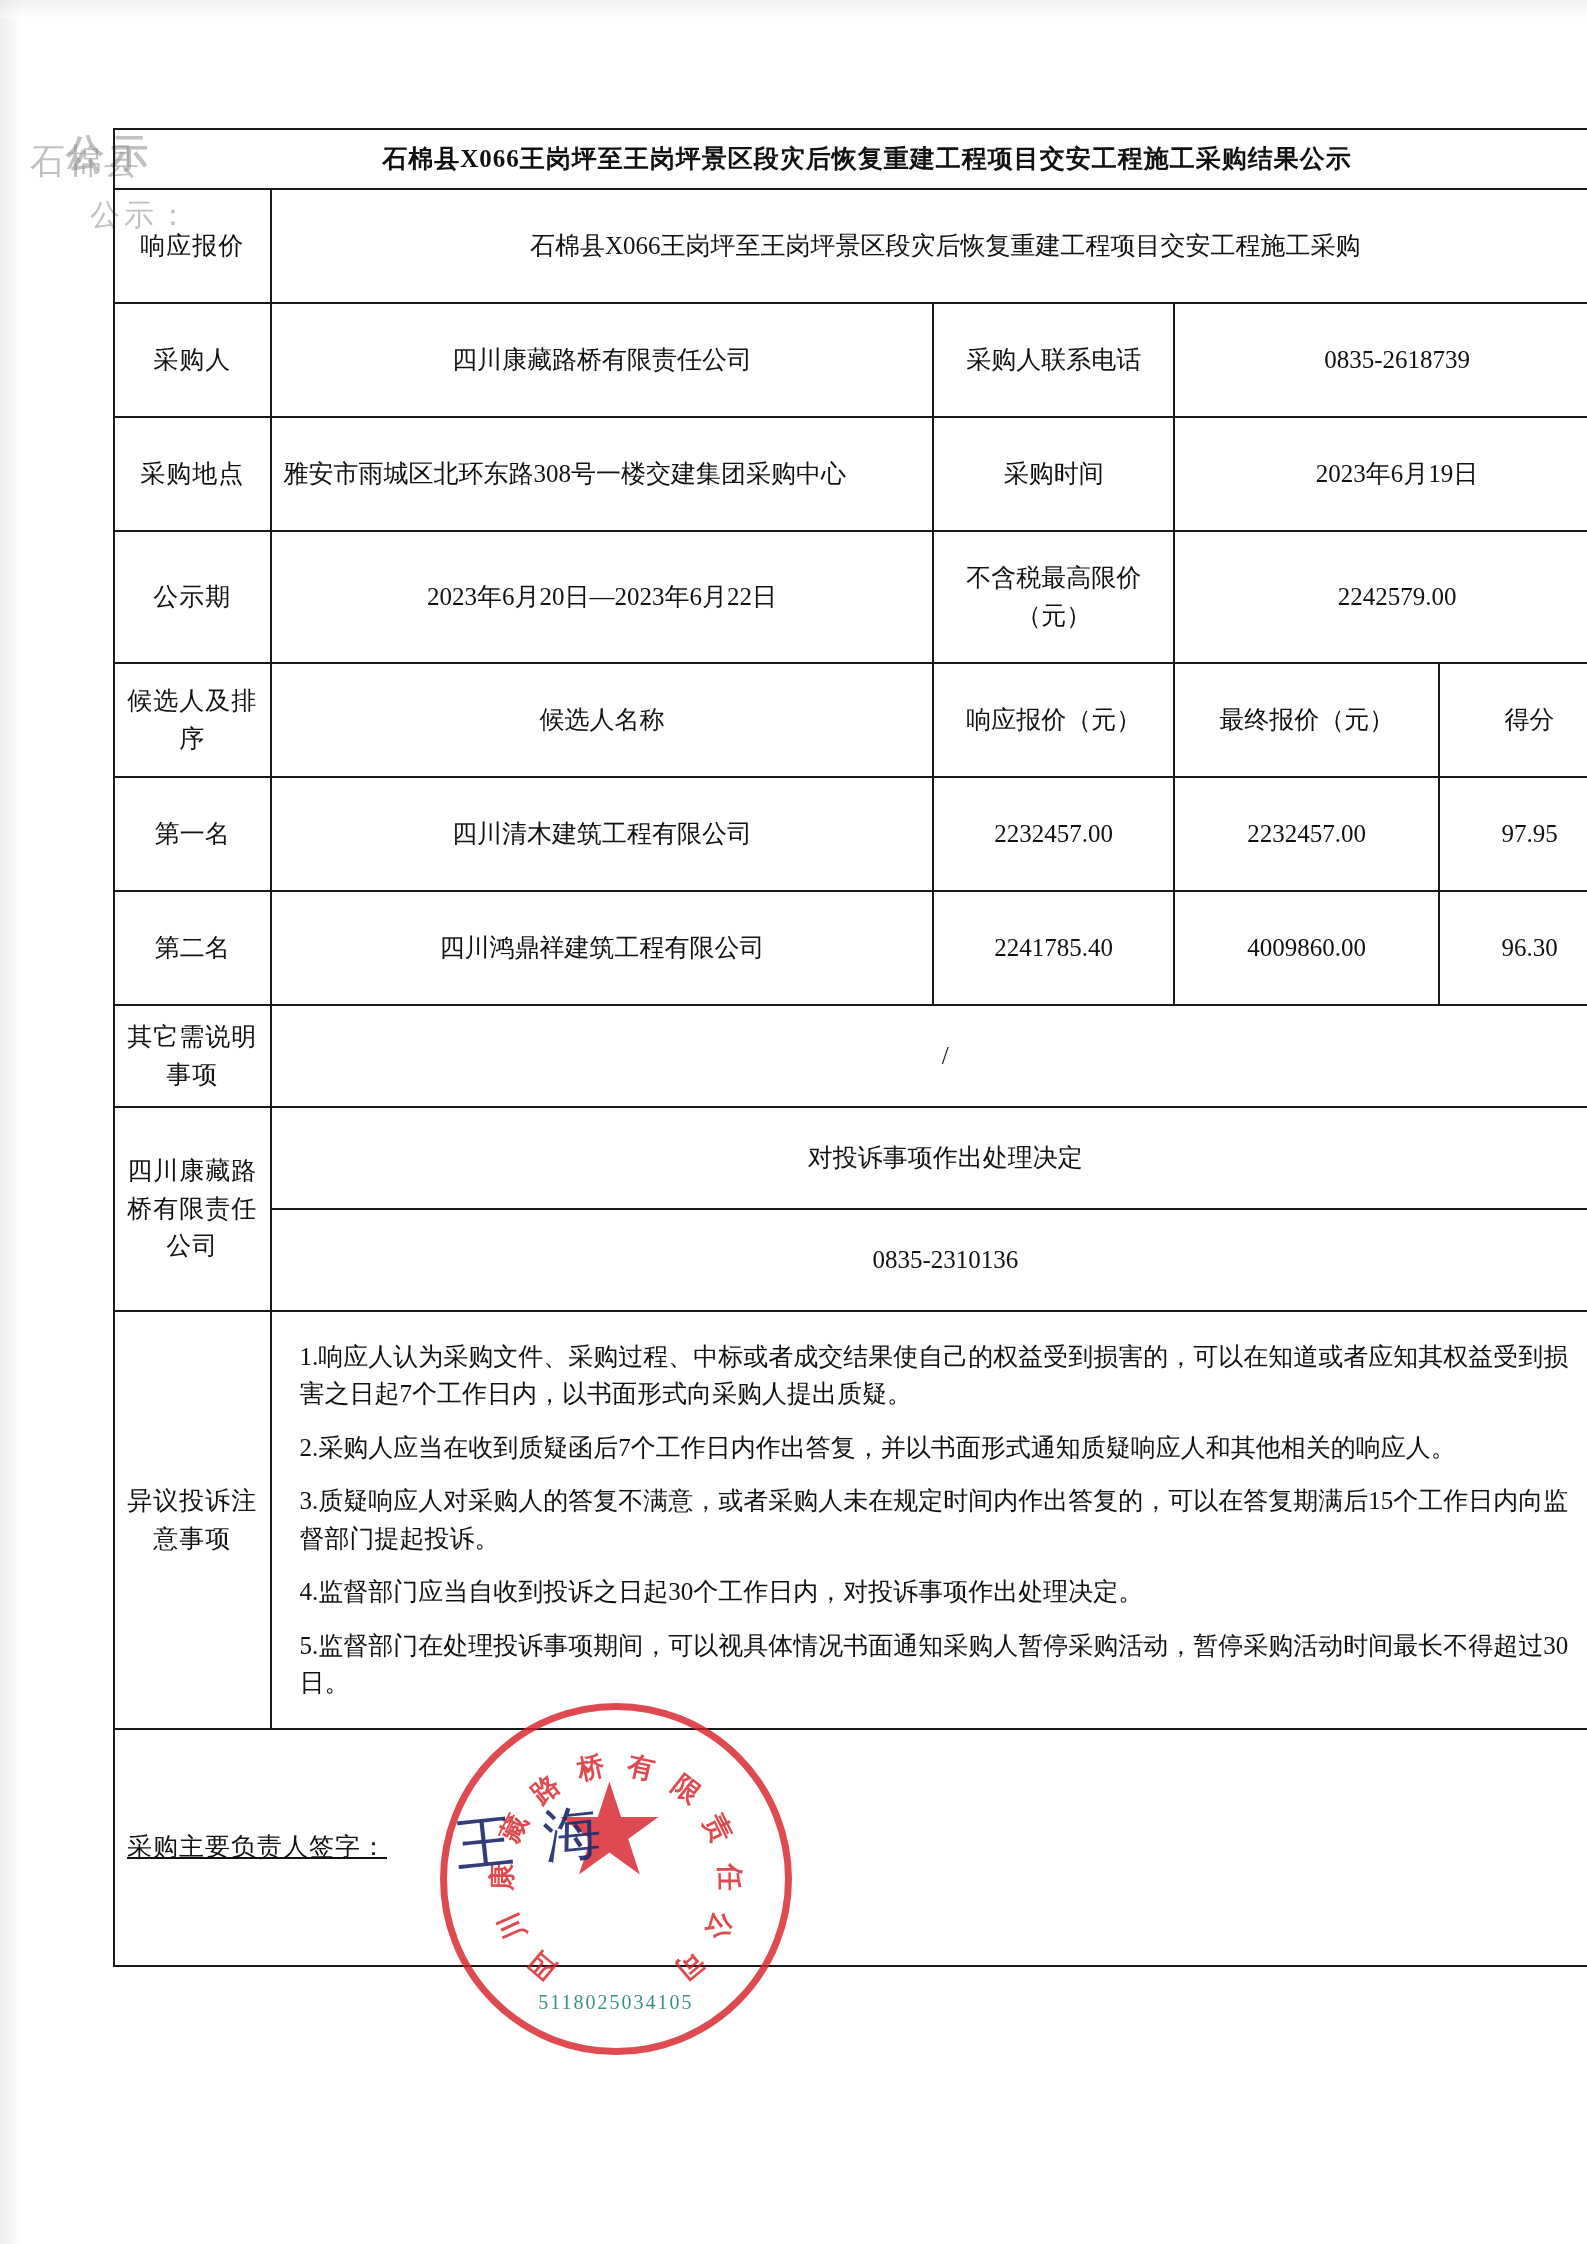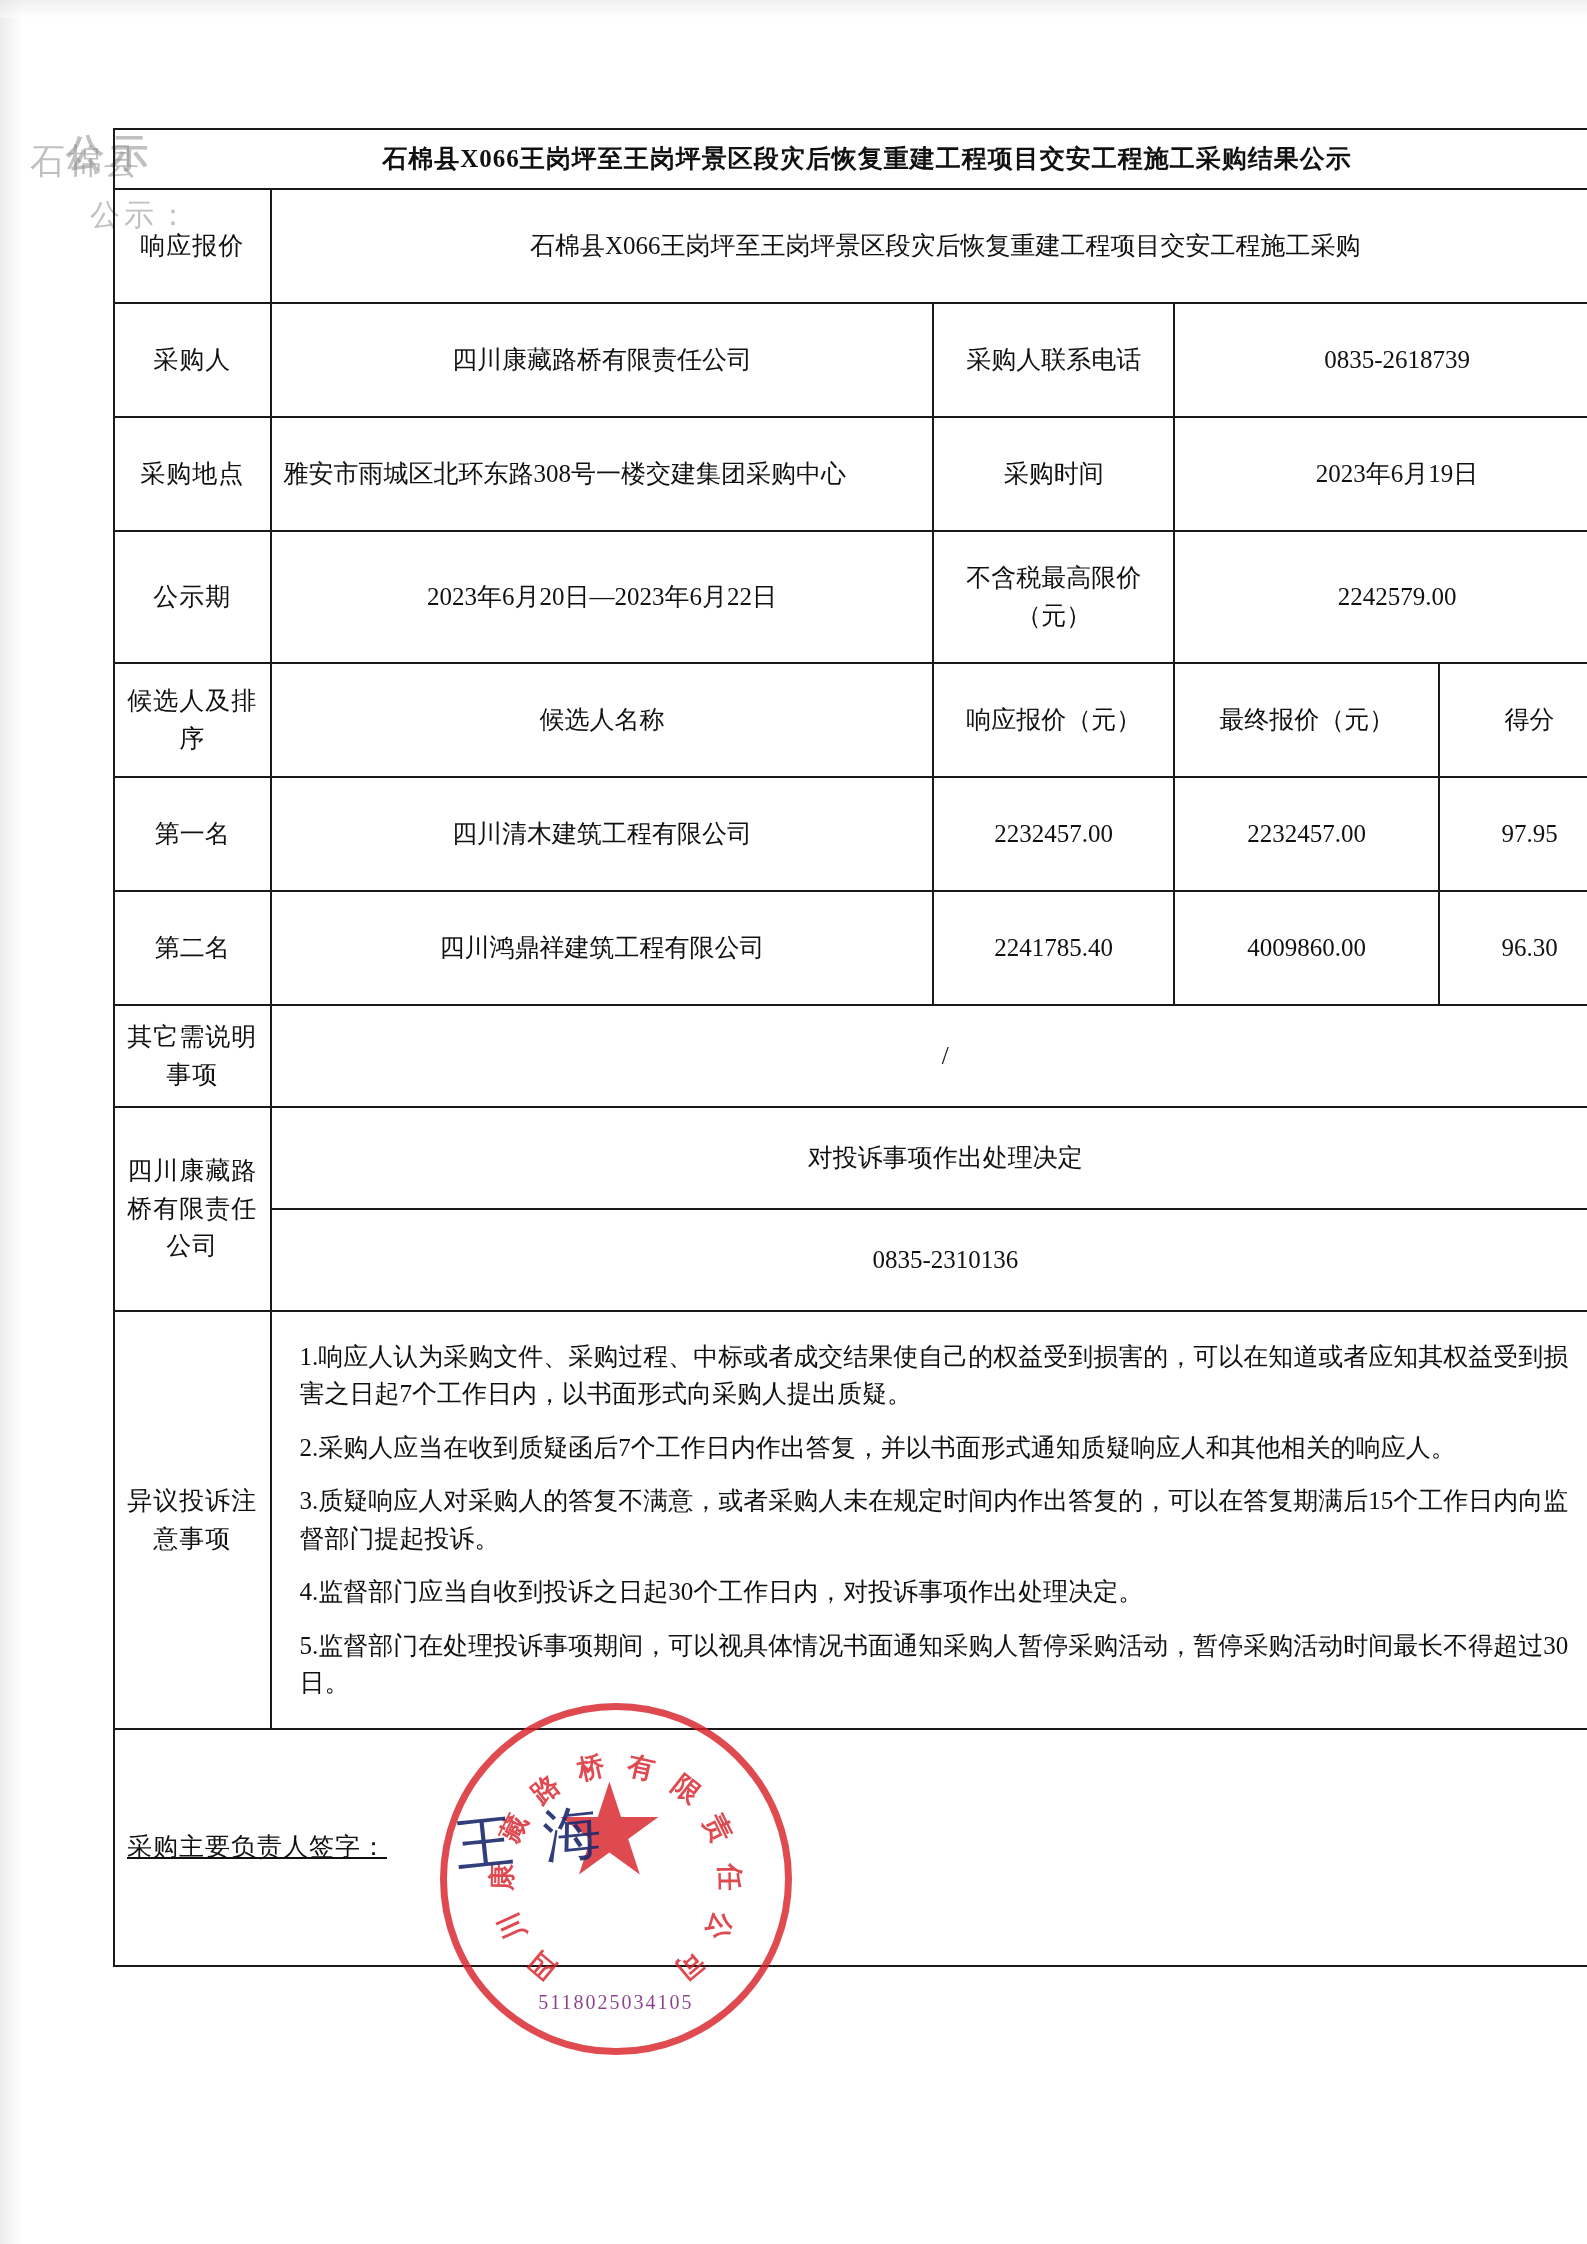--- a/index.html
+++ b/index.html
@@ -145,21 +145,21 @@
     top: -48px;
     color: #d9232a;
   }
   .seal .seal-code {
     position: absolute;
     left: 0;
     bottom: 34px;
     width: 100%;
     text-align: center;
     font-size: 20px;
-    color: #701a75;
+    color: #0f766e;
     letter-spacing: 2px;
   }
 
   
   .signature {
     position: absolute;
     left: 455px;
     top: 1800px;
     font-size: 58px;
     color: #1c2a6e;

